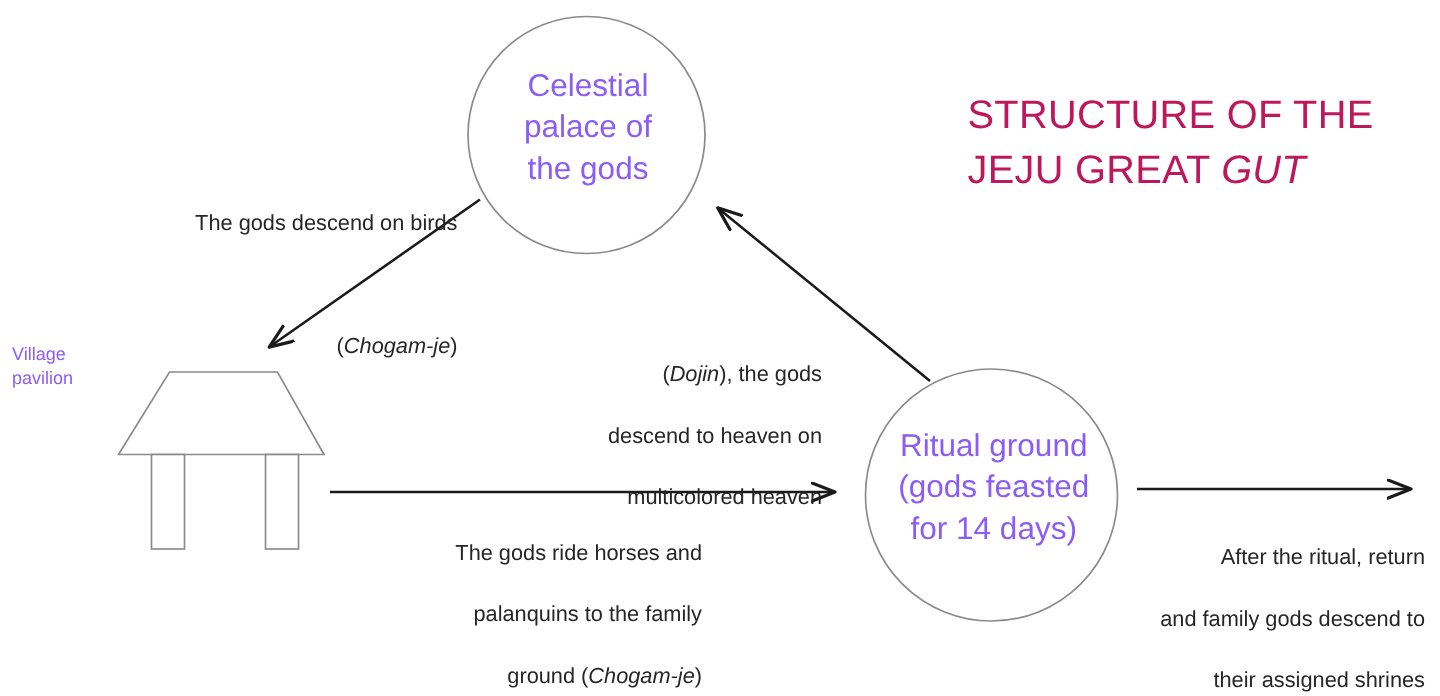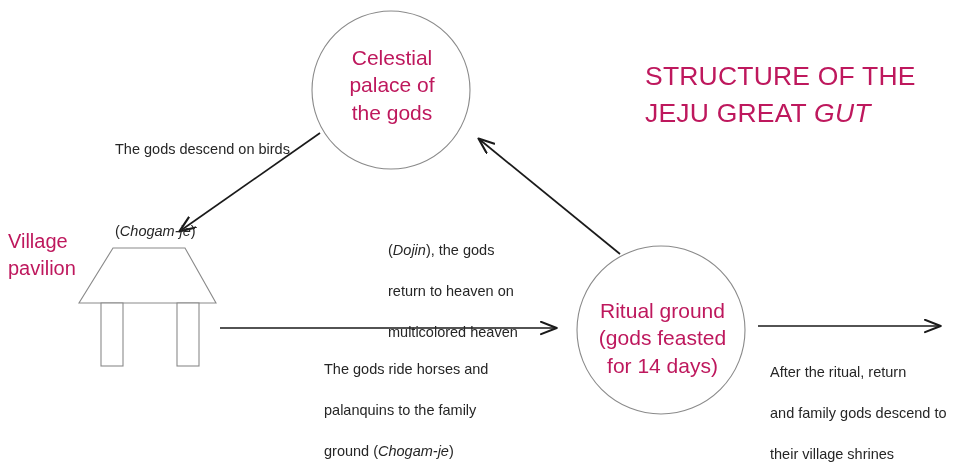--- a/index.html
+++ b/index.html
@@ -18,33 +18,34 @@
   #canvas {
     position: absolute;
     left: 0; top: 0;
     width: 960px;
     height: 464px;
   }
   .node-label {
     position: absolute;
     text-align: center;
     line-height: 1.30;
-    color: #be185d;
+    color: #8b5cf6;
     white-space: pre-line;
     pointer-events: none;
   }
   .circle-label {
     font-size: 21px;
   }
   .ann {
     position: absolute;
     font-size: 14.5px;
     line-height: 1.42;
     color: #262626;
     white-space: pre-line;
+    text-align: right;
   }
   .ann i { font-style: italic; }
 
   
   #title {
     position: absolute;
     left: 645px;
     top: 58px;
     width: 300px;
     font-size: 26.5px;
@@ -54,40 +55,40 @@
     font-weight: 400;
   }
   #title .it { font-style: italic; }
 
   
   #village-label {
     left: 8px;
     top: 228px;
     width: 100px;
     text-align: left;
-    font-size: 20px;
+    font-size: 12px;
     line-height: 1.35;
   }
 
   
   #celestial-text {
     left: 318px;
     top: 44px;
     width: 148px;
   }
   #ritual-text {
     left: 585px;
-    top: 297px;
+    top: 284px;
     width: 155px;
   }
 
   
   #ann-descend { left: 115px; top: 118px; width: 190px; }
   #ann-return  { left: 388px; top: 178px; width: 160px; }
-  #ann-ride    { left: 324px; top: 338px; width: 180px; }
+  #ann-ride    { left: 288px; top: 338px; width: 180px; }
   #ann-shrines { left: 770px; top: 341px; width: 180px; }
 </style>
 </head>
 <body>
 
 <svg id="canvas" viewBox="0 0 960 464" xmlns="http://www.w3.org/2000/svg">
   <defs>
     <marker id="arrowhead" markerWidth="11" markerHeight="11" refX="9.2" refY="4" orient="auto" markerUnits="strokeWidth">
       <path d="M0.4,0.4 L9.6,4 L0.4,7.6" fill="none" stroke="#1a1a1a" stroke-width="1.25" stroke-linecap="round" stroke-linejoin="round"></path>
     </marker>
@@ -130,28 +131,28 @@
 
 <div class="ann" id="ann-descend">
   <span>The gods descend on birds</span><br>
   <br>
   <span>(</span><i>Chogam-je</i><span>)</span>
 </div>
 
 <div class="ann" id="ann-return">
   <br>
   <span>(</span><i>Dojin</i><span>), the gods</span><br>
-  <span>return to heaven on</span><br>
+  <span>descend to heaven on</span><br>
   <span>multicolored heaven</span>
 </div>
 
 <div class="ann" id="ann-ride">
   <span>The gods ride horses and</span><br>
   <span>palanquins to the family</span><br>
   <span>ground (</span><i>Chogam-je</i><span>)</span>
 </div>
 
 <div class="ann" id="ann-shrines">
   <span>After the ritual, return</span><br>
   <span>and family gods descend to</span><br>
-  <span>their village shrines</span><br>
+  <span>their assigned shrines</span><br>
   
 </div>
 
 </body></html>

